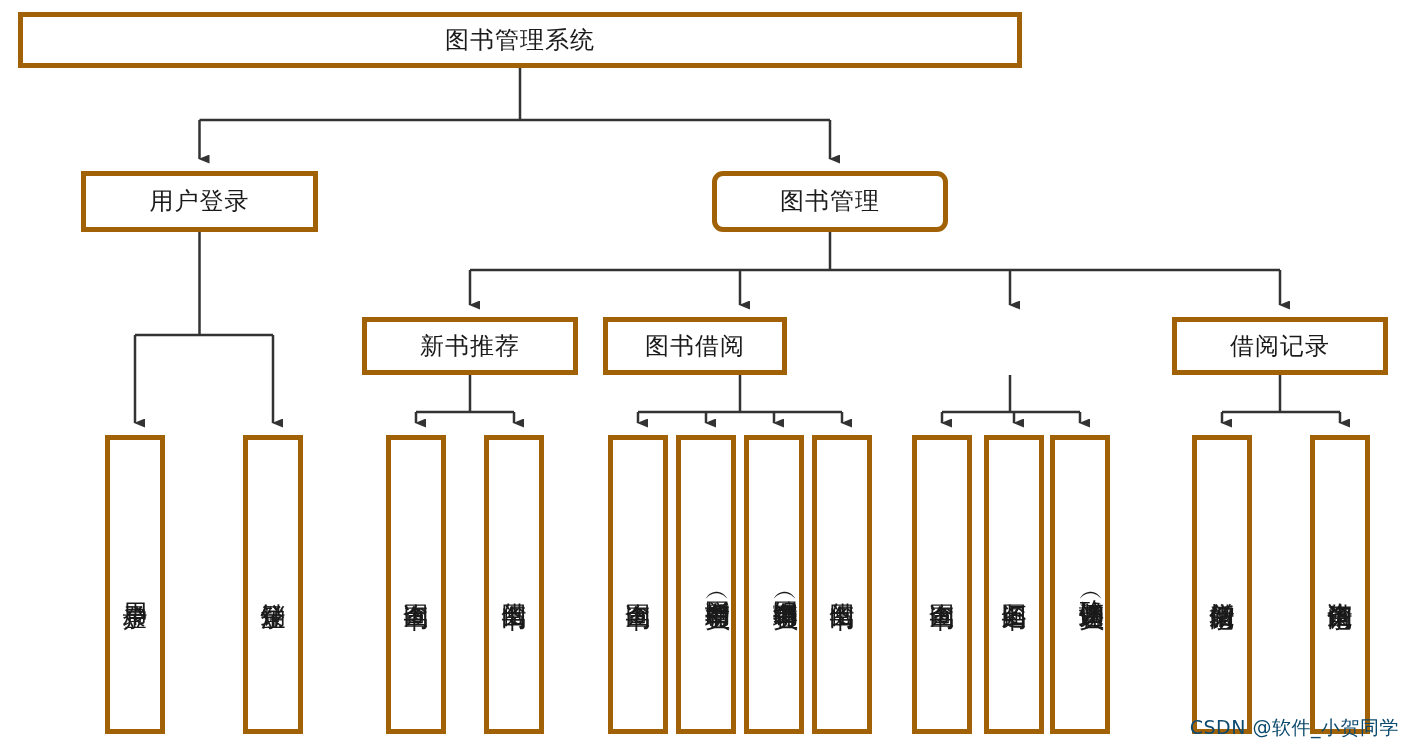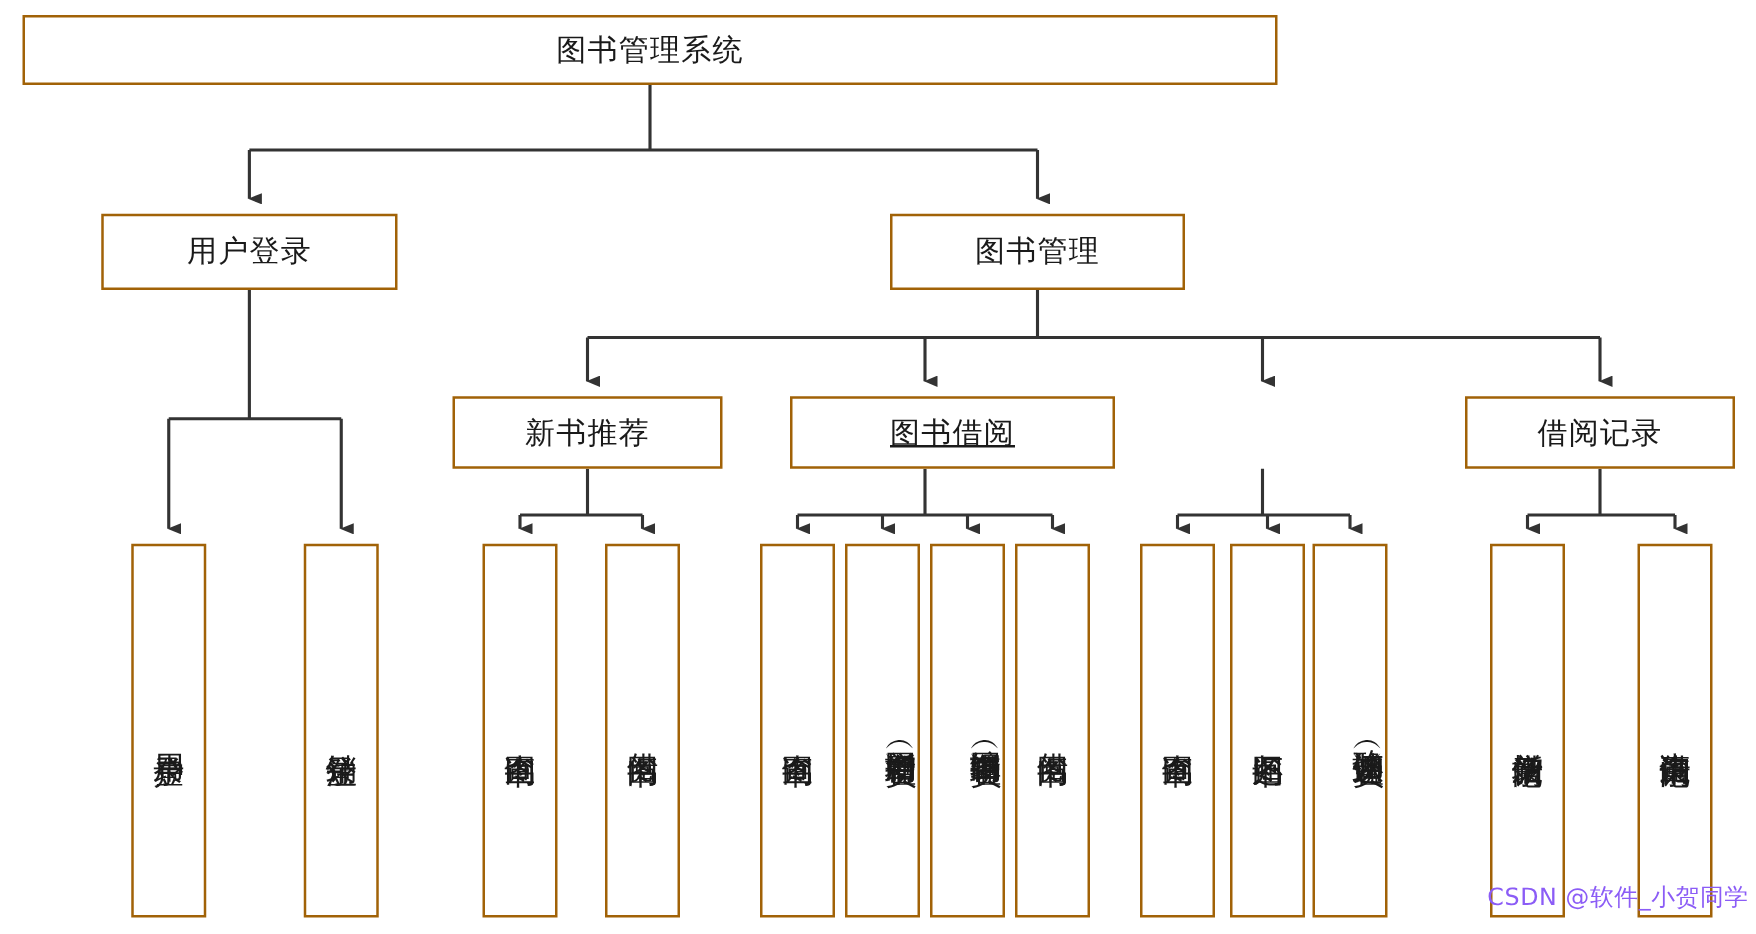--- a/index.html
+++ b/index.html
@@ -20,21 +20,21 @@
   #svg-layer {
     position: absolute;
     left: 0;
     top: 0;
     width: 1405px;
     height: 747px;
   }
   .node {
     position: absolute;
     box-sizing: border-box;
-    border: 2px solid #a16207;
+    border: 5px solid #a16207;
     background: #ffffff;
     display: flex;
     align-items: center;
     justify-content: center;
     color: #1a1a1a;
     z-index: 3;
   }
   .node-h {
     font-size: 24px;
     letter-spacing: 1px;
@@ -50,23 +50,23 @@
     padding-bottom: 4px;
     white-space: nowrap;
   }
   .node-v.align-top {
     align-items: flex-start;
     justify-content: center;
   }
   .watermark {
     position: absolute;
     right: 6px;
-    bottom: 16px;
+    bottom: 6px;
     font-size: 19px;
-    color: #8b5cf6;
+    color: #0c4a6e;
     z-index: 9;
     letter-spacing: 0.5px;
     white-space: nowrap;
     user-select: none;
   }
 </style>
 </head>
 <body>
 
 <div id="canvas">
@@ -110,24 +110,24 @@
         <line x1="1014" y1="412" x2="1014" y2="423" marker-end="url(#arrowhead)"></line>
         <line x1="1080" y1="412" x2="1080" y2="423" marker-end="url(#arrowhead)"></line>
         <line x1="1222" y1="412" x2="1222" y2="423" marker-end="url(#arrowhead)"></line>
         <line x1="1340" y1="412" x2="1340" y2="423" marker-end="url(#arrowhead)"></line>
       </g>
   </svg>
 
   <div class="node node-h" style="left: 18px; top: 12px; width: 1004px; height: 56px;">图书管理系统</div>
 
   <div class="node node-h" style="left: 81px; top: 171px; width: 237px; height: 61px;">用户登录</div>
-  <div class="node node-h" style="left: 712px; top: 171px; width: 236px; height: 61px;">图书管理</div>
+  <div class="node node-h" style="left: 712px; top: 171px; width: 236px; height: 61px; border-radius: 11px;">图书管理</div>
 
   <div class="node node-h" style="left: 362px; top: 317px; width: 216px; height: 58px;">新书推荐</div>
-  <div class="node node-h" style="left: 632px; top: 317px; width: 260px; height: 58px; text-decoration: underline;">图书借阅</div>
+  <div class="node node-h" style="left: 603px; top: 317px; width: 184px; height: 58px;">图书借阅</div>
   <div class="node node-h" style="left: 1172px; top: 317px; width: 216px; height: 58px; text-align: center;">借阅记录</div>
 
   <div class="node node-v" style="left: 105px; top: 435px; width: 60px; height: 299px;">用户登录</div>
   <div class="node node-v" style="left: 243px; top: 435px; width: 60px; height: 299px;">注销登录</div>
   <div class="node node-v" style="left: 386px; top: 435px; width: 60px; height: 299px;">查询图书</div>
   <div class="node node-v" style="left: 484px; top: 435px; width: 60px; height: 299px;">借阅图书</div>
   <div class="node node-v" style="left: 608px; top: 435px; width: 60px; height: 299px;">查询图书</div>
   <div class="node node-v align-top" style="left: 676px; top: 435px; width: 60px; height: 299px;">新增图书（管理员）</div>
   <div class="node node-v align-top" style="left: 744px; top: 435px; width: 60px; height: 299px;">编辑图书（管理员）</div>
   <div class="node node-v" style="left: 812px; top: 435px; width: 60px; height: 299px;">借阅图书</div>

